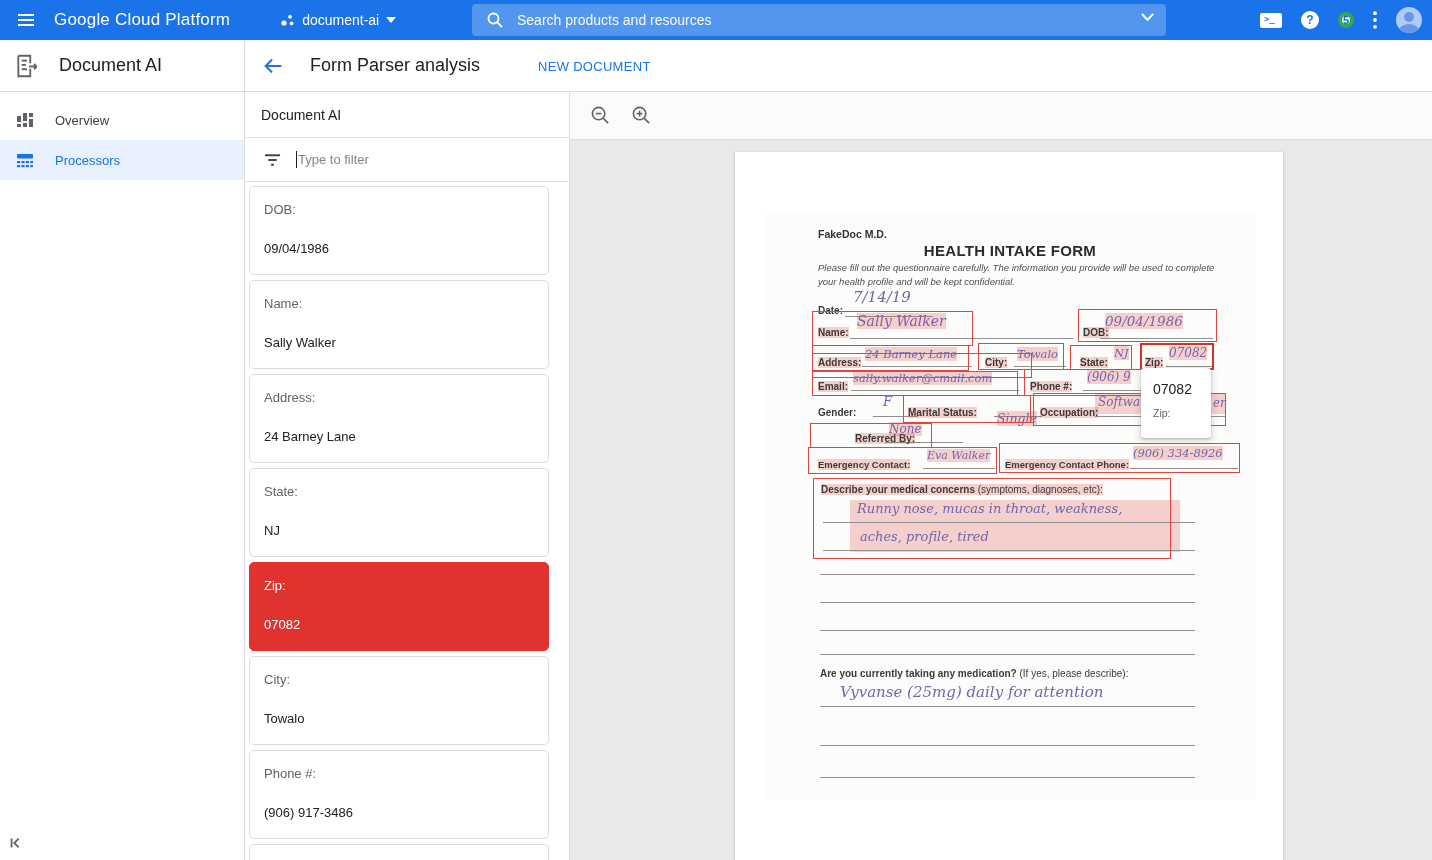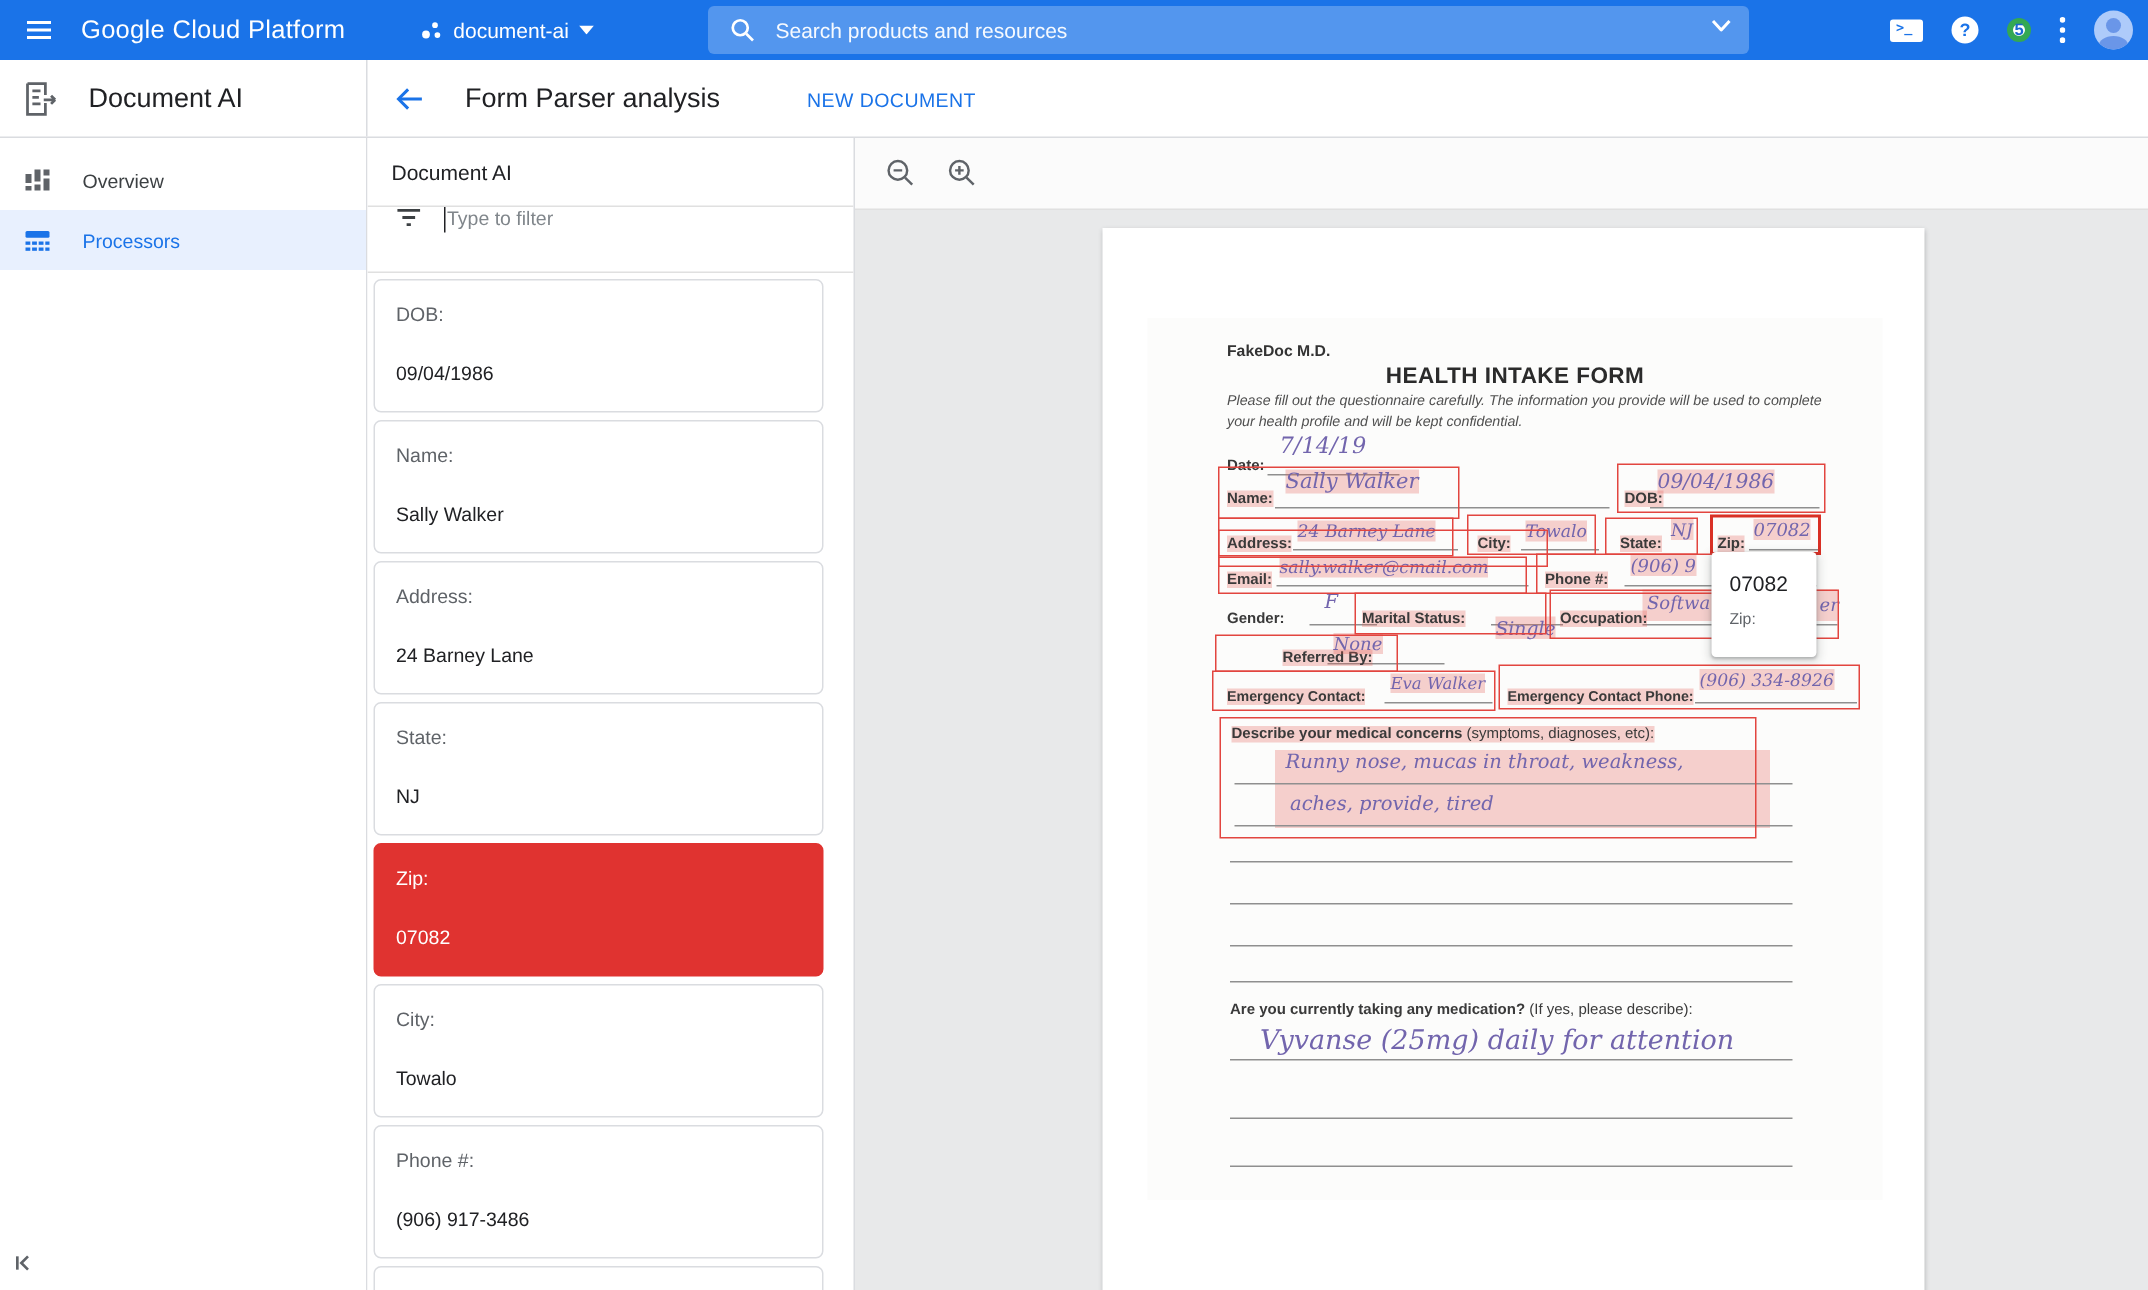--- a/index.html
+++ b/index.html
@@ -41,21 +41,21 @@
   
   .sidebar{position:absolute; left:0; top:92px; width:245px; height:768px; background:#fff; border-right:1px solid var(--border);}
   .nav-item{display:flex; align-items:center; height:40px; margin-top:8px; padding-left:16px; gap:21px; font-size:13px; color:#3c4043; cursor:pointer;}
   .nav-item + .nav-item{margin-top:0;}
   .nav-item.selected{background:#e8f0fe; color:var(--blue); font-weight:500;}
   .collapse{position:absolute; left:8px; bottom:5px; cursor:pointer;}
 
   
   .fields-panel{position:absolute; left:245px; top:92px; width:325px; height:768px; background:#fff; border-right:1px solid var(--border); overflow:hidden;}
   .fp-header{height:46px; line-height:46px; padding-left:16px; font-size:14px; color:var(--txt); border-bottom:1px solid var(--border-lt);}
-  .fp-filter{height:44px; display:flex; align-items:flex-start; padding-left:19px; border-bottom:1px solid var(--border-lt);}
+  .fp-filter{height:44px; display:flex; align-items:center; padding-left:19px; border-bottom:1px solid var(--border-lt);}
   .fp-filter .caret{width:1px; height:17px; background:var(--txt); margin-left:15px;}
   .fp-filter .ph{font-size:13px; color:#80868b; margin-left:1px;}
   .cards{padding:4px 20px 0 4px;}
   .card{height:89px; border:1px solid var(--border); border-radius:5px; background:#fff; margin-bottom:5px; padding:15px 14px; cursor:pointer;}
   .card-label{font-size:13px; color:var(--gray);}
   .card-value{font-size:13px; color:var(--txt); margin-top:24px;}
   .card.selected{background:var(--red); border-color:var(--red);}
   .card.selected .card-label,.card.selected .card-value{color:#fff;}
   .card.partial{height:40px;}
 
@@ -345,30 +345,30 @@
           <div class="hw hl" style="left:368px; top:234px; font-size:11.5px;">(906) 334-8926</div>
           <div class="uline" style="left:365px; top:256px; width:108px;"></div>
           <div class="rbox" style="left:43px; top:235px; width:189px; height:27px;"></div>
           <div class="rbox" style="left:234px; top:231px; width:241px; height:30px;"></div>
 
           <div class="rbox" style="left:48px; top:266px; width:358px; height:81px;"></div>
           <div class="doc-q" style="left:56px; top:272px;"><span class="hl"><b>Describe your medical concerns</b><span> (symptoms, diagnoses, etc):</span></span></div>
           <div class="hl-rect" style="left:85px; top:288px; width:330px; height:52px;"></div>
           <div class="hw" style="left:92px; top:289px; font-size:13px;">Runny nose, mucas in throat, weakness,</div>
           <div class="uline" style="left:58px; top:310px; width:372px;"></div>
-          <div class="hw" style="left:95px; top:317px; font-size:13px;">aches, provide, tired</div>
+          <div class="hw" style="left:95px; top:317px; font-size:13px;">aches, profile, tired</div>
           <div class="uline" style="left:58px; top:338px; width:372px;"></div>
 
           <div class="uline" style="left:55px; top:362px; width:375px;"></div>
           <div class="uline" style="left:55px; top:390px; width:375px;"></div>
           <div class="uline" style="left:55px; top:418px; width:375px;"></div>
           <div class="uline" style="left:55px; top:442px; width:375px;"></div>
 
           <div class="doc-q" style="left:55px; top:456px;"><b>Are you currently taking any medication?</b><span> (If yes, please describe):</span></div>
-          <div class="hw" style="left:75px; top:471px; font-size:18px;">Vyvanse (25mg) daily for attention</div>
+          <div class="hw" style="left:75px; top:471px; font-size:15px;">Vyvanse (25mg) daily for attention</div>
           <div class="uline" style="left:55px; top:494px; width:375px;"></div>
           <div class="uline" style="left:55px; top:533px; width:375px;"></div>
           <div class="uline" style="left:55px; top:565px; width:375px;"></div>
 
           <div class="tooltip">
             <div class="tv">07082</div>
             <div class="tl">Zip:</div>
           </div>
 
         </div>

